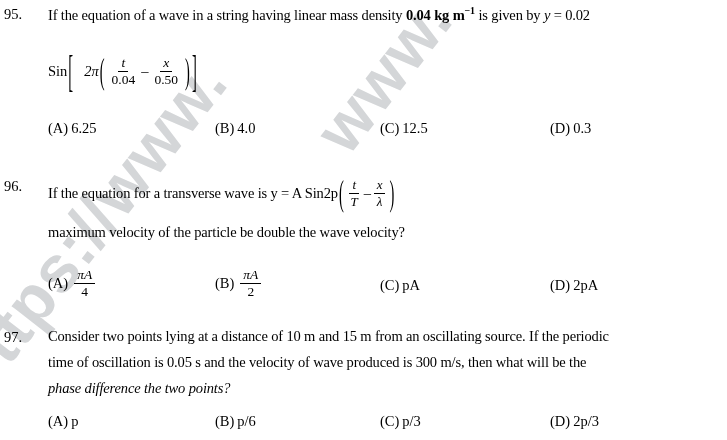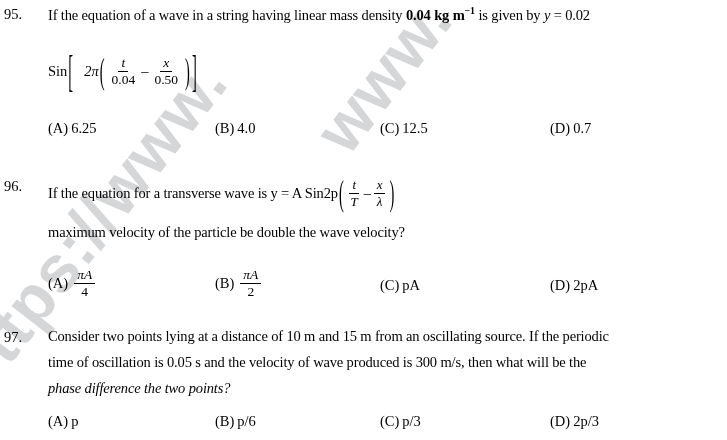--- a/index.html
+++ b/index.html
@@ -173,21 +173,21 @@
       <span class="opt opt-a">
         <span class="lbl">(A)</span><span>6.25</span>
       </span>
       <span class="opt opt-b">
         <span class="lbl">(B)</span><span>4.0</span>
       </span>
       <span class="opt opt-c">
         <span class="lbl">(C)</span><span>12.5</span>
       </span>
       <span class="opt opt-d">
-        <span class="lbl">(D)</span><span>0.7</span>
+        <span class="lbl">(D)</span><span>0.3</span>
       </span>
     </div>
   </div>
 
   <div class="q-block">
 
     <span class="q-num" style="top:178px;">96.</span>
 
     <div class="q-line tight" style="top:178px;">
       <span class="mathrow">

